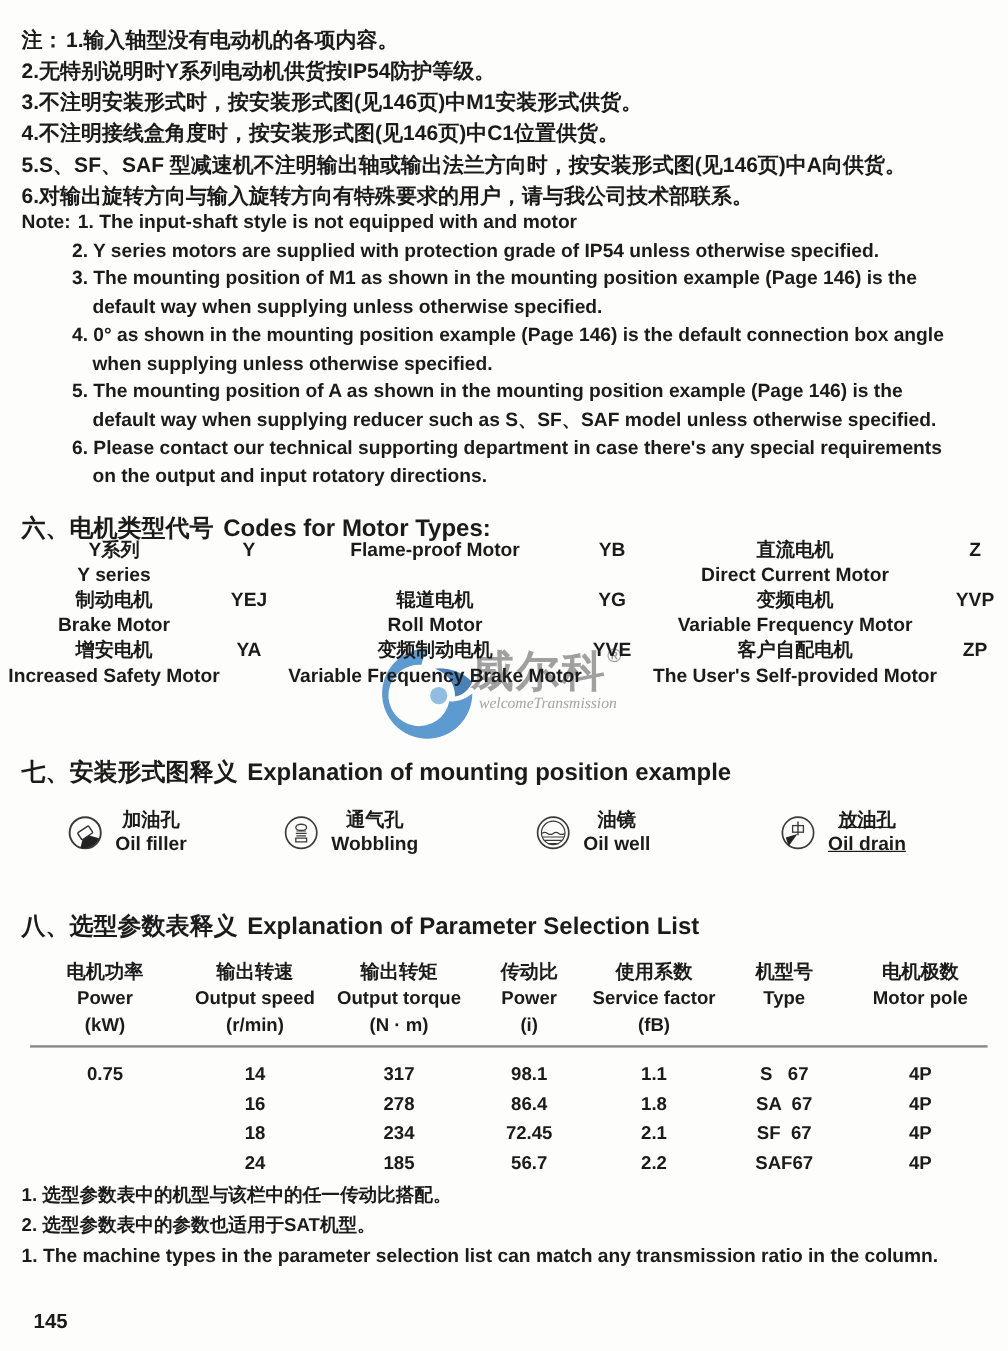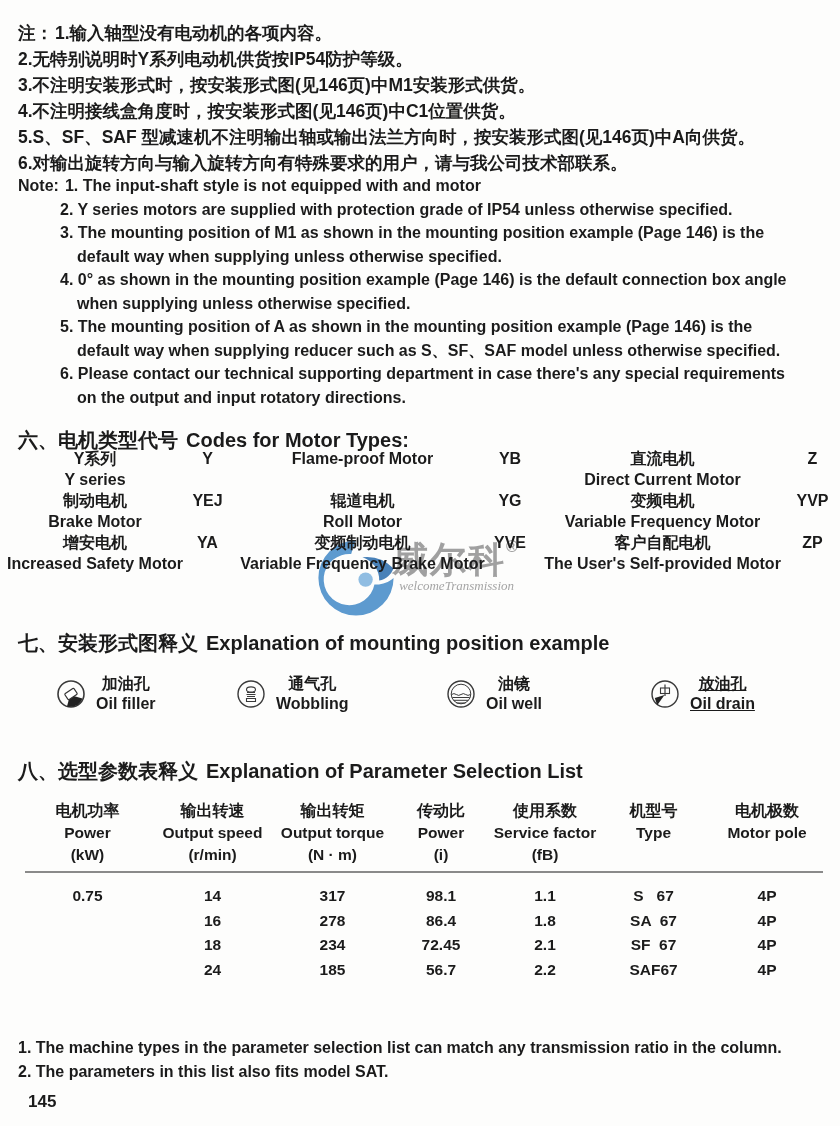--- a/index.html
+++ b/index.html
@@ -298,20 +298,23 @@
 
     <div class="pt-c power"></div>
     <div class="pt-c">24</div>
     <div class="pt-c">185</div>
     <div class="pt-c">56.7</div>
     <div class="pt-c">2.2</div>
     <div class="pt-c">SAF67</div>
     <div class="pt-c">4P</div>
   </div>
 
+  <div class="foot-zh">
+    <div>1. 选型参数表中的机型与该栏中的任一传动比搭配。</div>
+    <div>2. 选型参数表中的参数也适用于SAT机型。</div>
+  </div>
   <div class="foot-en">
     <div>1. The machine types in the parameter selection list can match any transmission ratio in the column.</div>
-    <div>2. The parameters in this list also fits model SAT.</div>
   </div>
 
   <div class="page-num">145</div>
 
 </div>
 
 </body></html>

